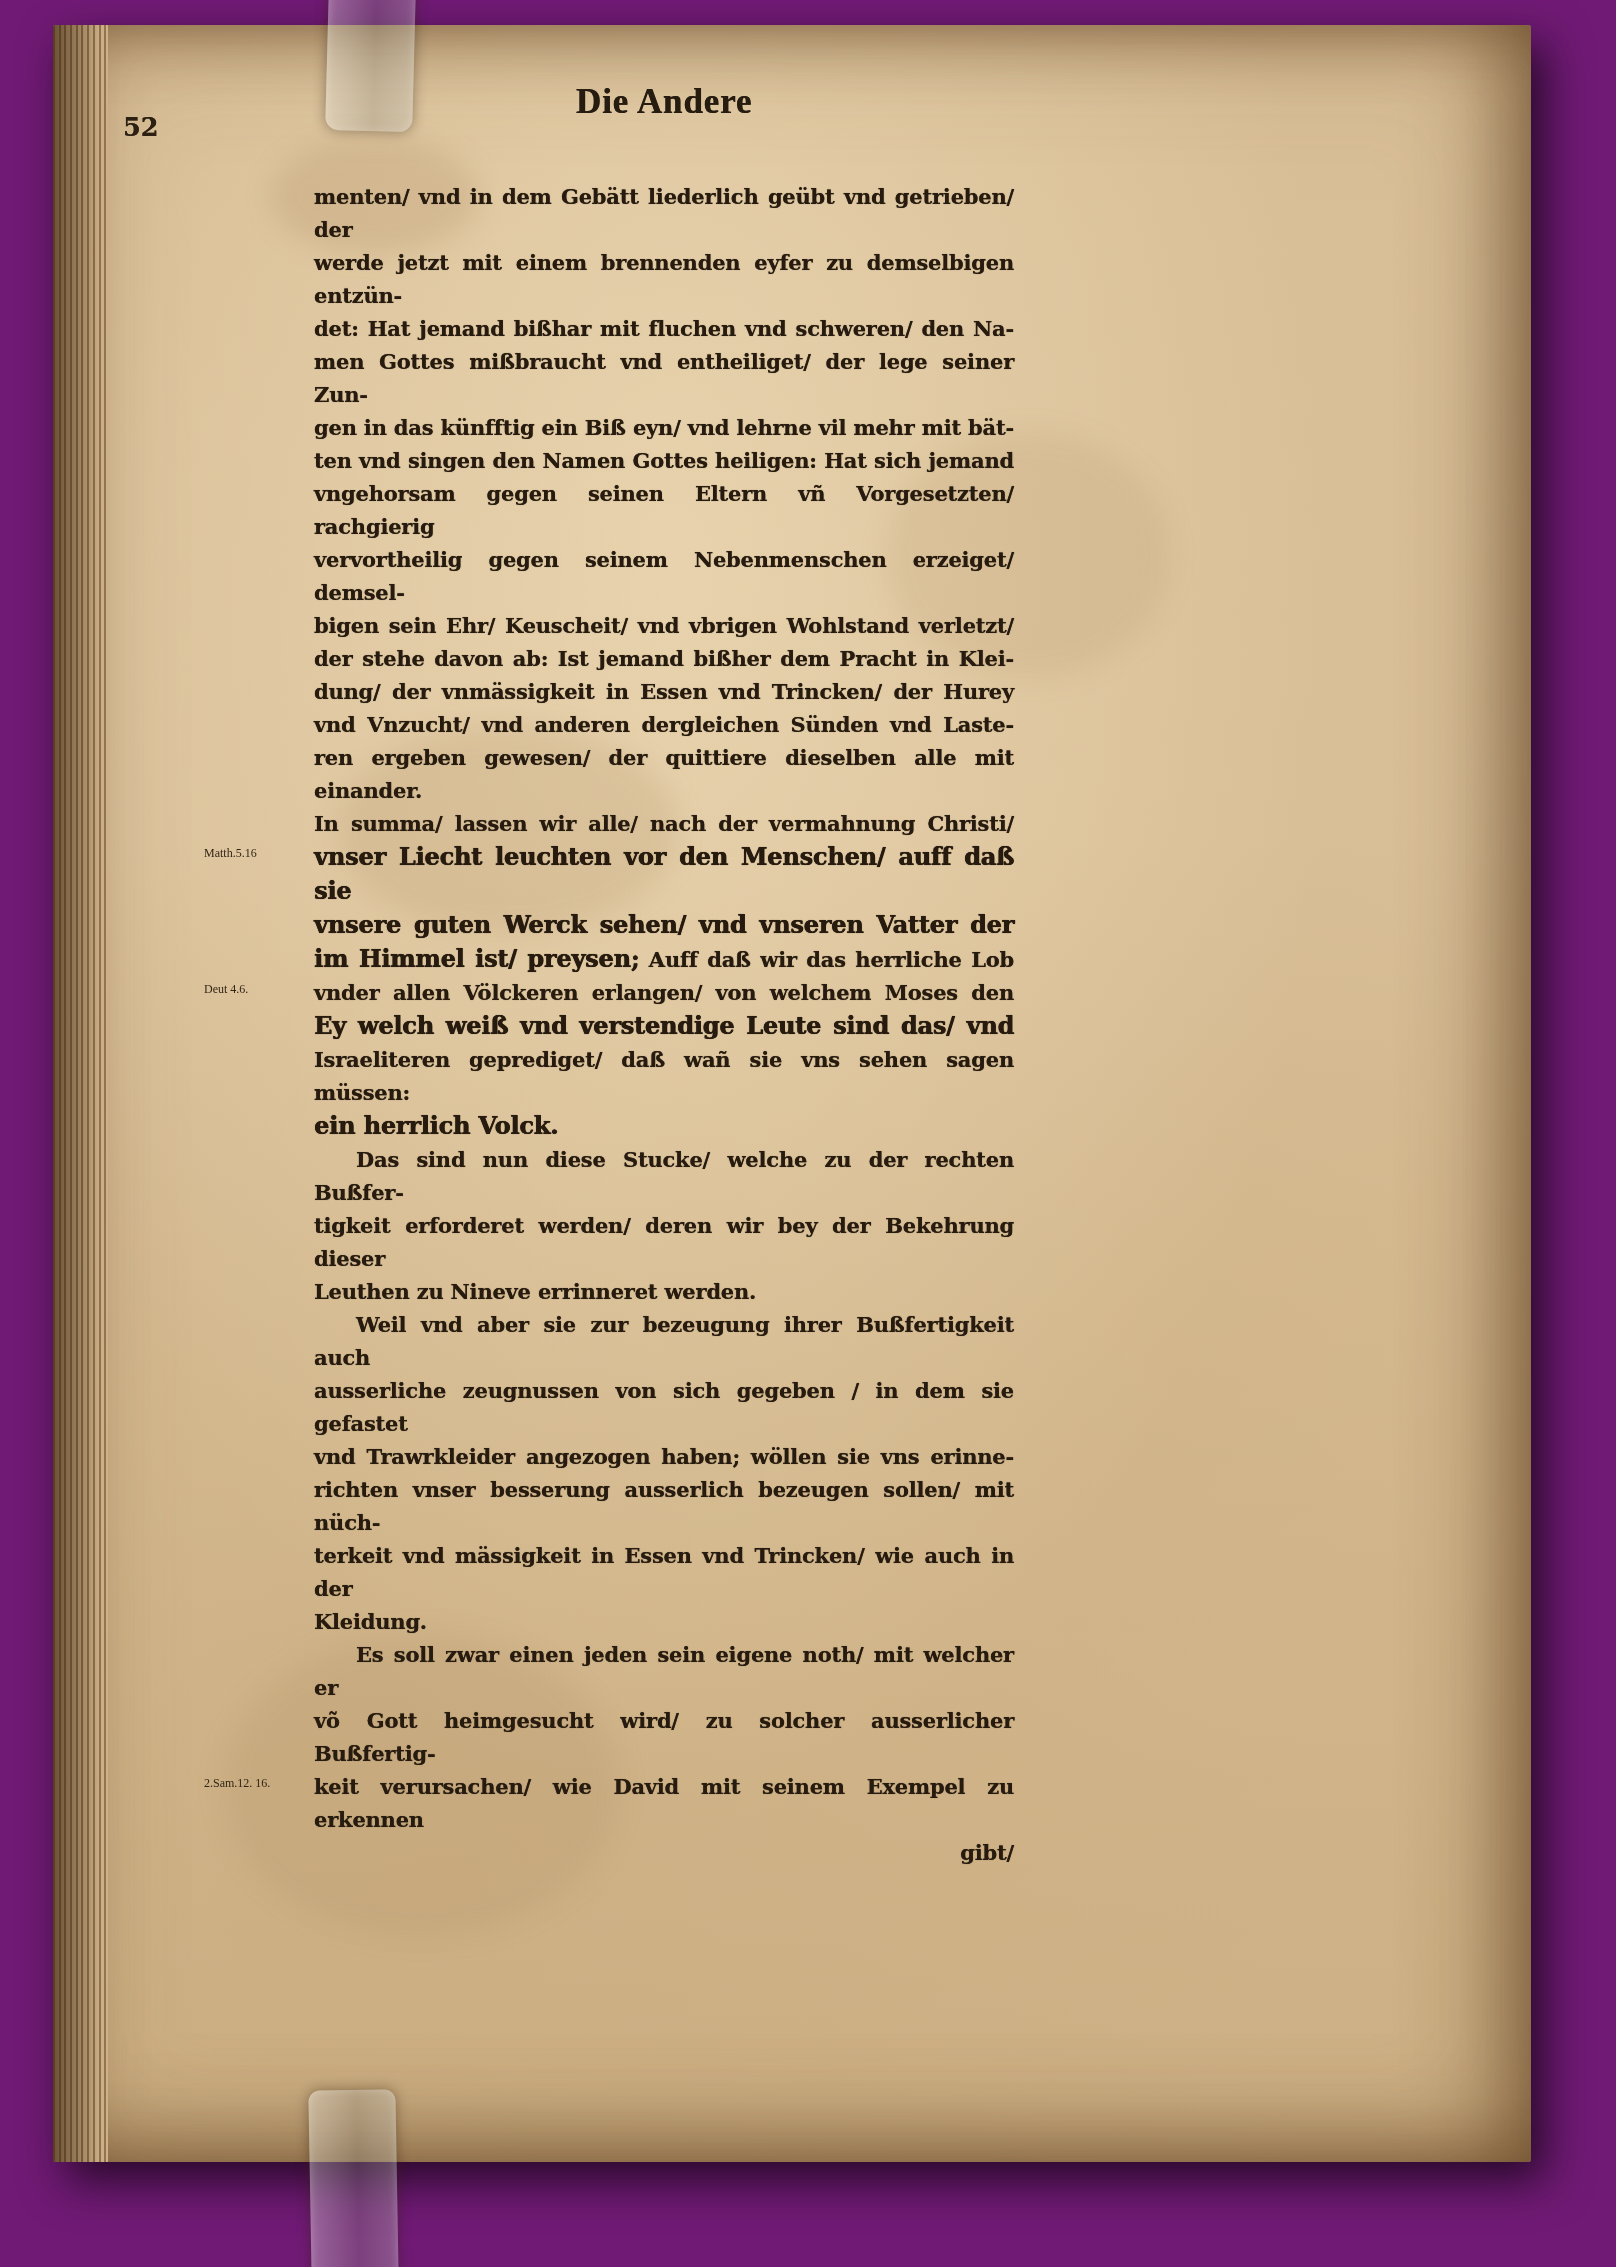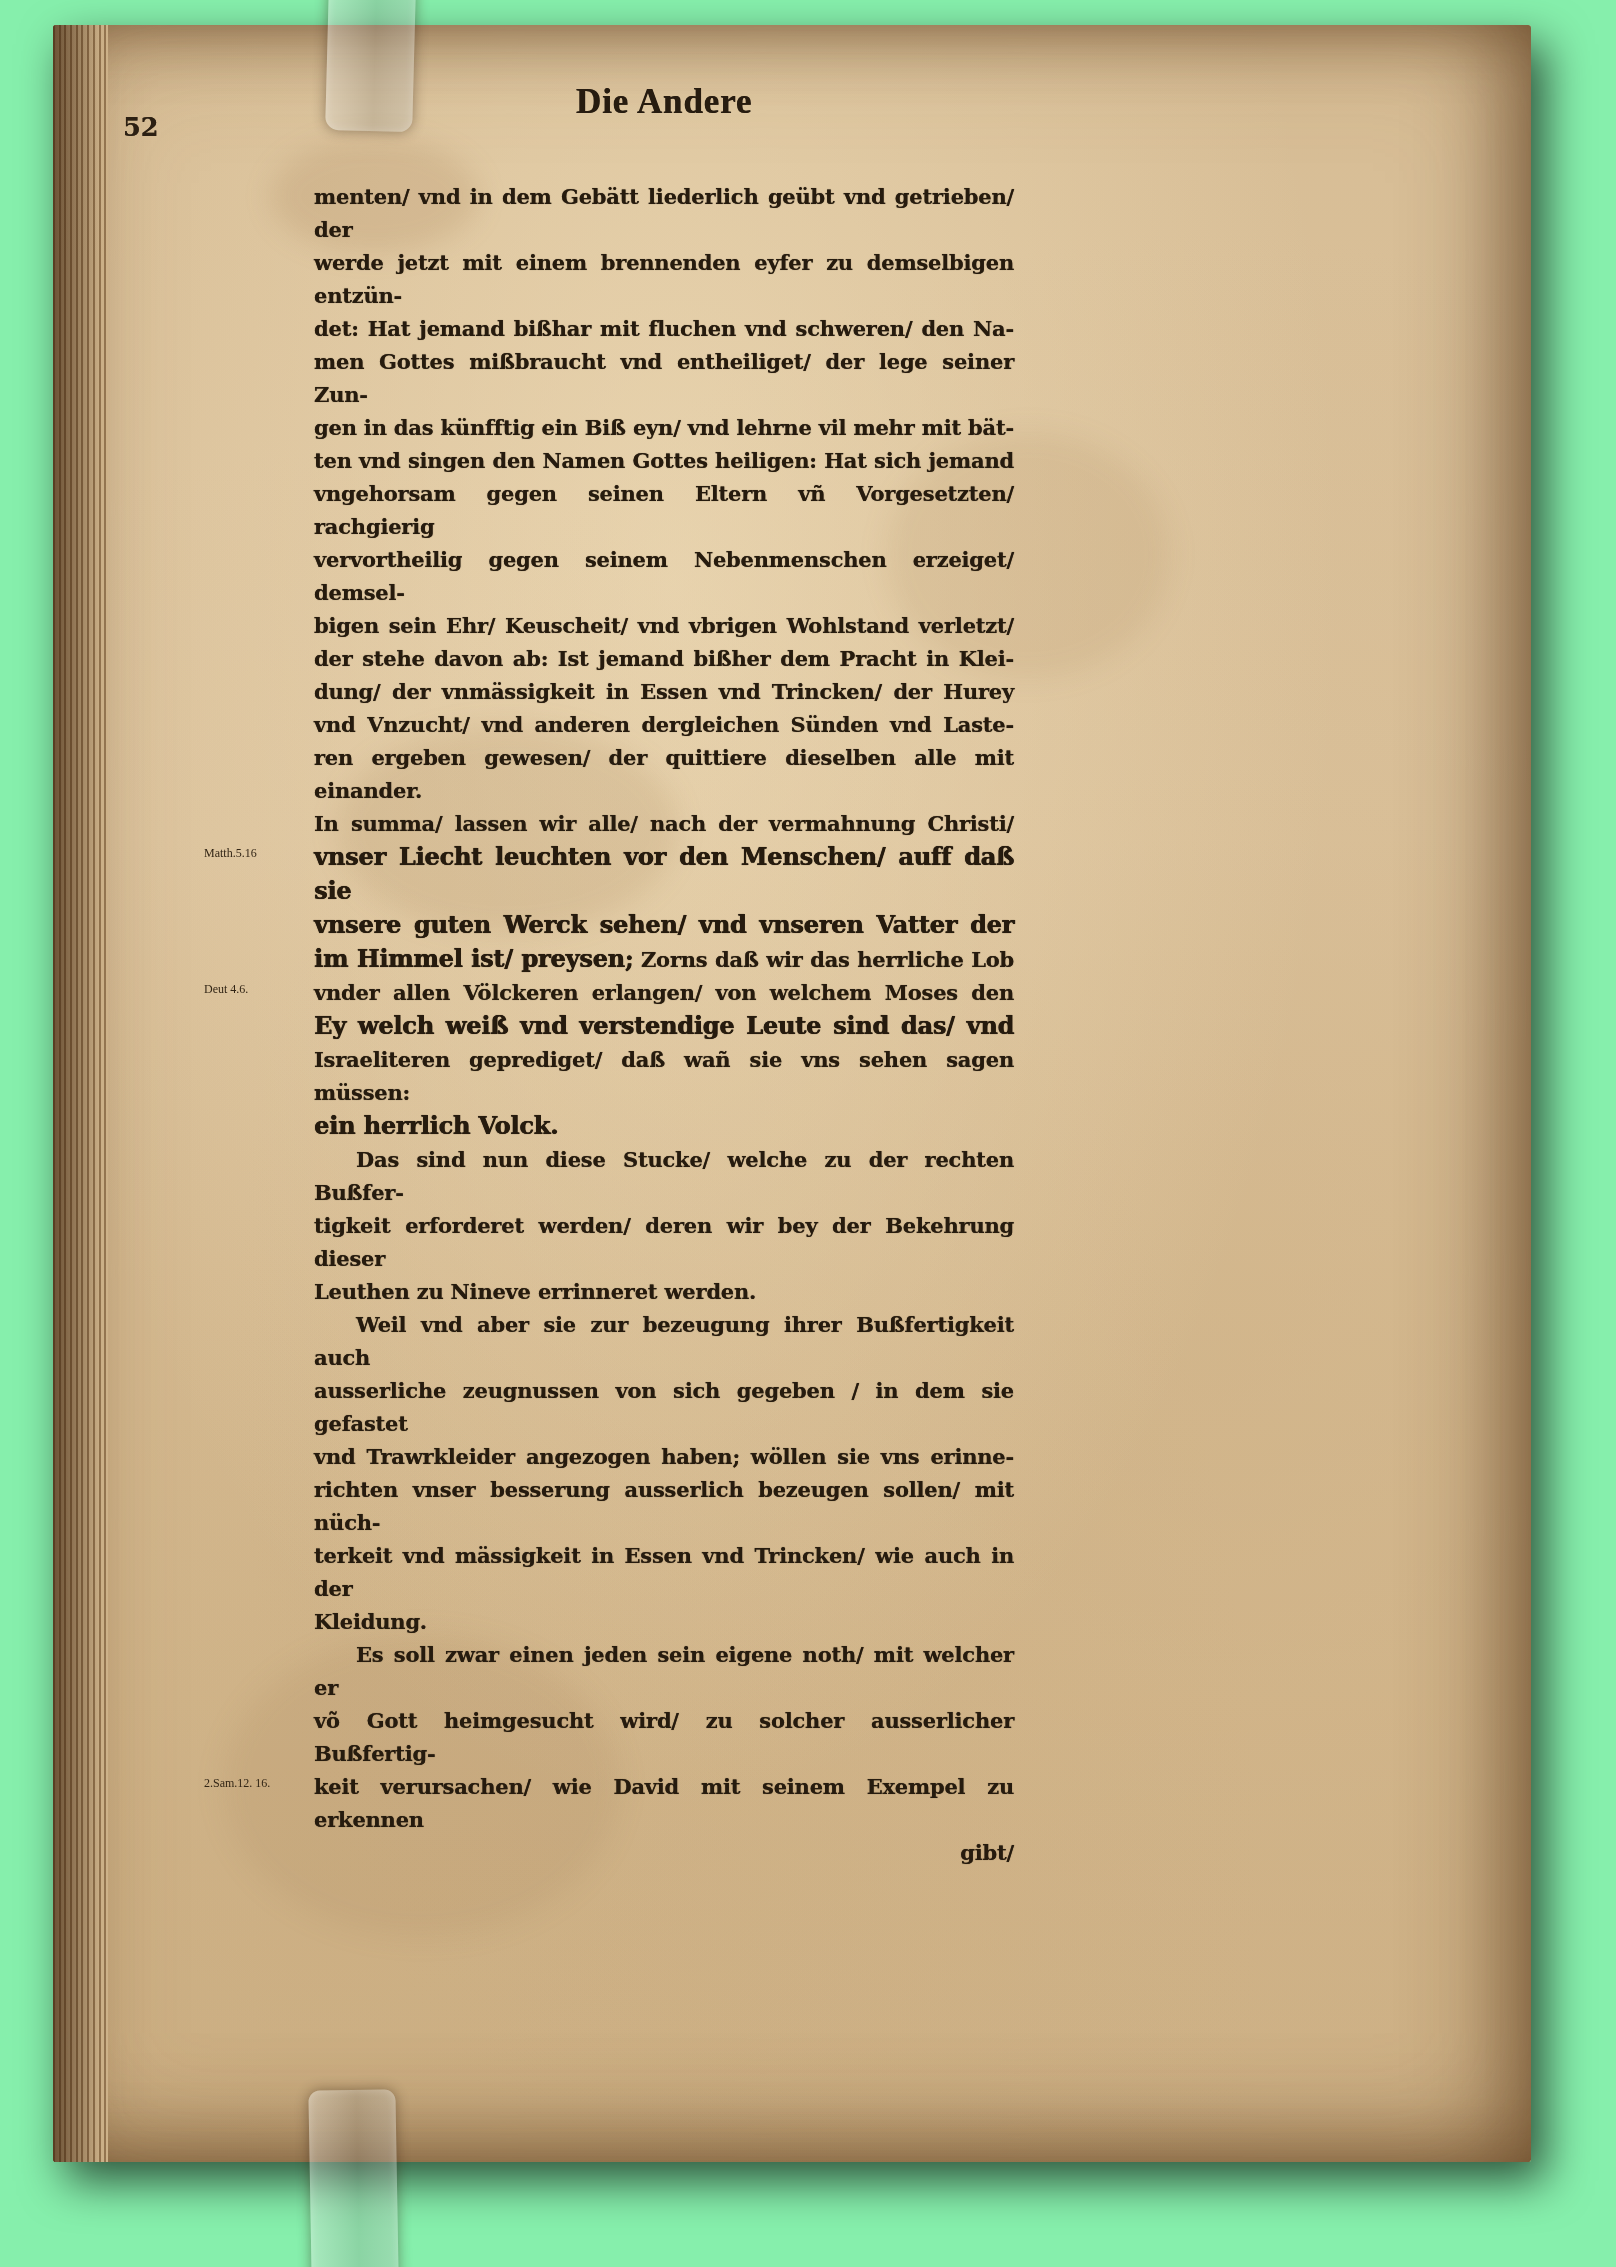--- a/index.html
+++ b/index.html
@@ -1,16 +1,16 @@
 <!DOCTYPE html>
 <html style="font-size:15px"><head>
 <meta charset="utf-8">
 <style>
   html,body{margin:0;padding:0;background:#140a0e;}
-  #scan{position:relative;width:1616px;height:2267px;background:#86efac;overflow:hidden;
+  #scan{position:relative;width:1616px;height:2267px;background:#701a75;overflow:hidden;
         font-family:"DejaVu Serif", serif;}
   
   #paper{position:absolute;left:53px;top:24.6px;width:1478px;height:2137px;border-radius:2.8px;
     background:
       radial-gradient(ellipse at 42% 26%, rgba(243,226,190,.55), rgba(243,226,190,0) 55%),
       radial-gradient(ellipse at 78% 62%, rgba(201,170,124,.35), rgba(201,170,124,0) 60%),
       radial-gradient(ellipse at 18% 88%, rgba(198,168,122,.35), rgba(198,168,122,0) 55%),
       linear-gradient(180deg,#d7bd95,#dcc39d 38%,#d3b78d 78%,#cdb085);
     box-shadow:
       inset 0 0 132px rgba(118,80,40,.30),
@@ -80,21 +80,21 @@
           <div class="line justify"><span class="seg-n">vngehorsam gegen seinen Eltern vñ Vorgesetzten/ rachgierig</span></div>
           <div class="line justify"><span class="seg-n">vervortheilig gegen seinem Nebenmenschen erzeiget/ demsel-</span></div>
           <div class="line justify"><span class="seg-n">bigen sein Ehr/ Keuscheit/ vnd vbrigen Wohlstand verletzt/</span></div>
           <div class="line justify"><span class="seg-n">der stehe davon ab: Ist jemand bißher dem Pracht in Klei-</span></div>
           <div class="line justify"><span class="seg-n">dung/ der vnmässigkeit in Essen vnd Trincken/ der Hurey</span></div>
           <div class="line justify"><span class="seg-n">vnd Vnzucht/ vnd anderen dergleichen Sünden vnd Laste-</span></div>
           <div class="line justify"><span class="seg-n">ren ergeben gewesen/ der quittiere dieselben alle mit einander.</span></div>
           <div class="line justify"><span class="seg-n">In summa/ lassen wir alle/ nach der vermahnung Christi/</span></div>
           <div class="line justify"><span class="seg-em">vnser Liecht leuchten vor den Menschen/ auff daß sie</span><span class="margin-note">Matth.5.16</span></div>
           <div class="line justify"><span class="seg-em">vnsere guten Werck sehen/ vnd vnseren Vatter der</span></div>
-          <div class="line justify"><span class="seg-em">im Himmel ist/ preysen;</span><span class="seg-n"> Zorns daß wir das herrliche Lob</span></div>
+          <div class="line justify"><span class="seg-em">im Himmel ist/ preysen;</span><span class="seg-n"> Auff daß wir das herrliche Lob</span></div>
           <div class="line justify"><span class="seg-n">vnder allen Völckeren erlangen/ von welchem Moses den</span><span class="margin-note">Deut 4.6.</span></div>
           <div class="line justify"><span class="seg-em">Ey welch weiß vnd verstendige Leute sind das/ vnd</span></div>
           <div class="line justify"><span class="seg-n">Israeliteren geprediget/ daß wañ sie vns sehen sagen müssen:</span></div>
           <div class="line left"><span class="seg-em">ein herrlich Volck.</span></div>
           <div class="line justify indent"><span class="seg-n">Das sind nun diese Stucke/ welche zu der rechten Bußfer-</span></div>
           <div class="line justify"><span class="seg-n">tigkeit erforderet werden/ deren wir bey der Bekehrung dieser</span></div>
           <div class="line left"><span class="seg-n">Leuthen zu Nineve errinneret werden.</span></div>
           <div class="line justify indent"><span class="seg-n">Weil vnd aber sie zur bezeugung ihrer Bußfertigkeit auch</span></div>
           <div class="line justify"><span class="seg-n">ausserliche zeugnussen von sich gegeben / in dem sie gefastet</span></div>
           <div class="line justify"><span class="seg-n">vnd Trawrkleider angezogen haben; wöllen sie vns erinne-</span></div>

